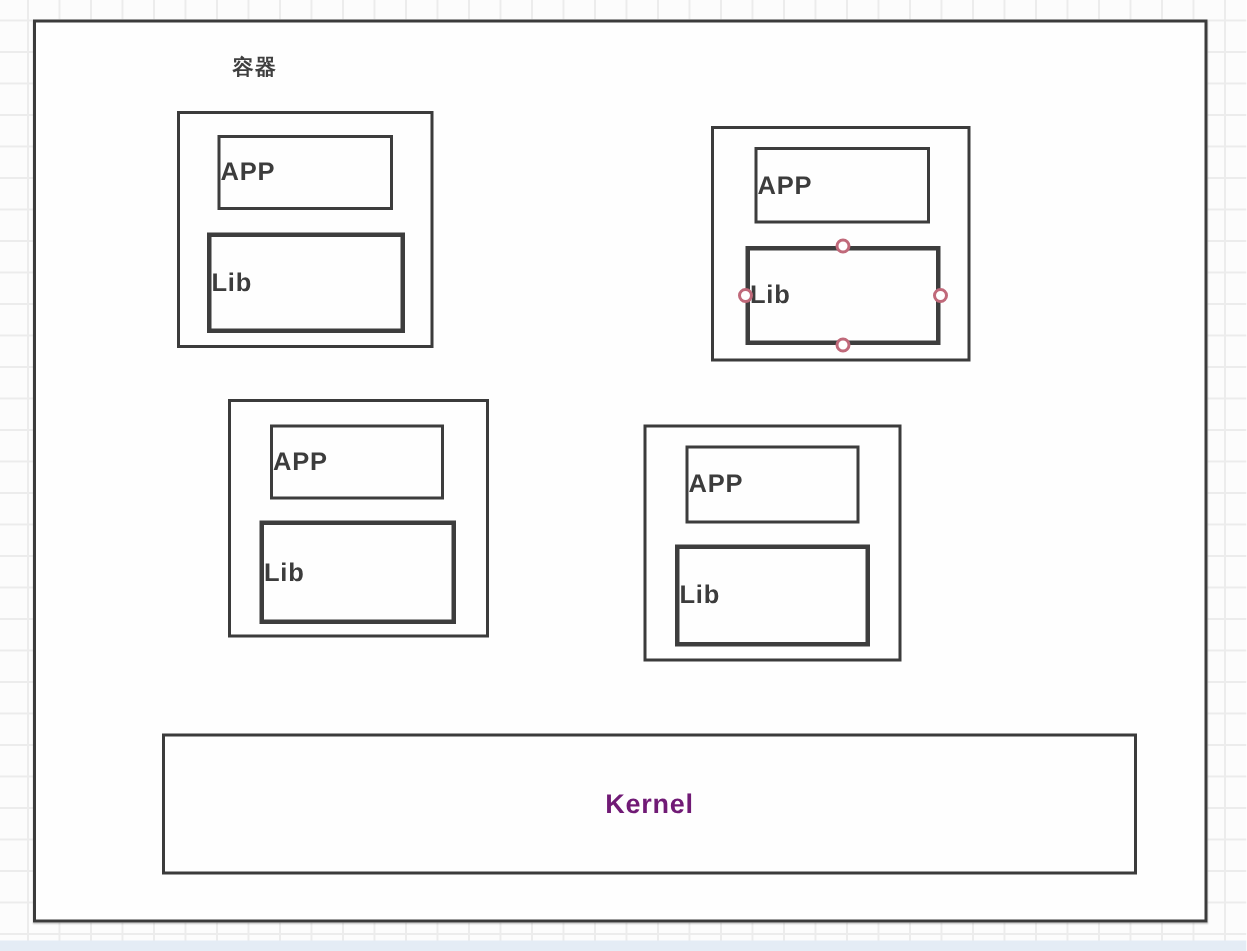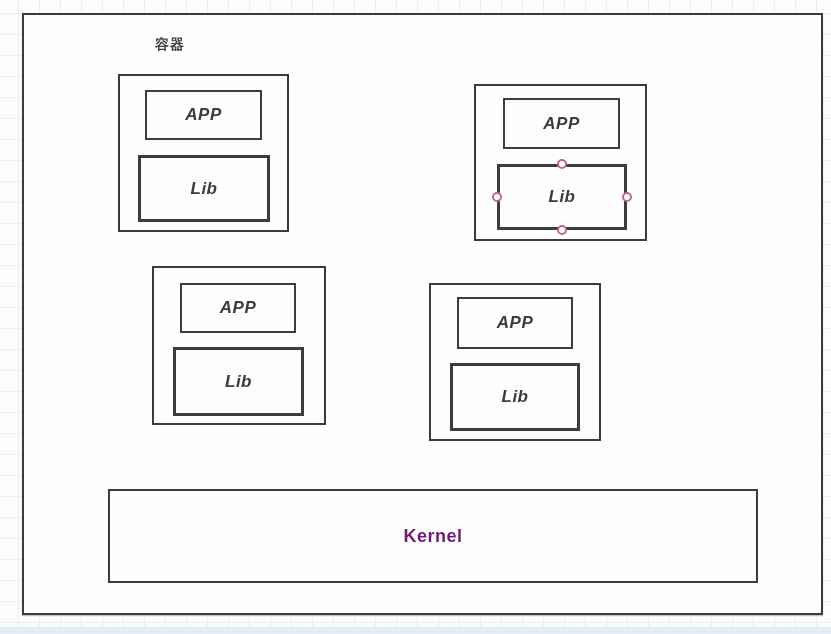--- a/index.html
+++ b/index.html
@@ -23,43 +23,41 @@
     width: 100%; height: 7px;
     background: #e4ecf5;
   }
   .canvas {
     position: absolute;
     left: 22px; top: 13px;
     width: 779px; height: 598px;
     background: #fefefe;
     border: 2px solid #3b3b3b;
     box-shadow: 0 1px 1px rgba(0,0,0,0.22);
-    padding-left: 18px;
   }
   .canvas-label {
     position: absolute;
     left: 131px; top: 21px;
     font-size: 14px;
     font-weight: 600;
     color: #3f3f3f;
     letter-spacing: 1px;
   }
   .group {
     position: absolute;
     border: 2px solid #3b3b3b;
     background: #fefefe;
   }
   .shape {
     position: absolute;
     border: 2px solid #3d3d3d;
     background: #fefefe;
     display: flex;
     align-items: center;
-    justify-content: center;
-    font-style: italic;
+    justify-content: flex-start;
   }
   .shape span {
     font-size: 17px;
     font-weight: 700;
     color: #3c3c3c;
     letter-spacing: 0.5px;
   }
   
   .g1 { left: 94px;  top: 59px;  width: 167px; height: 154px; }
   .g1 .app { left: 25px; top: 14px; width: 113px; height: 46px; }

